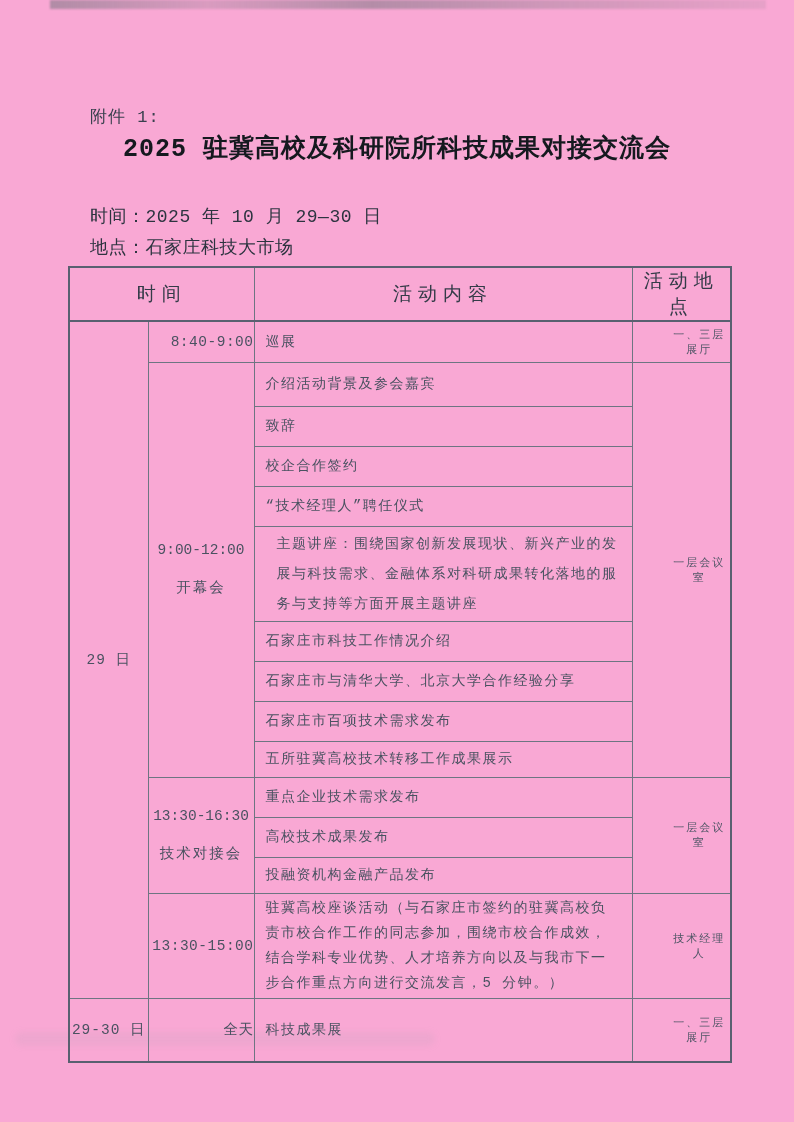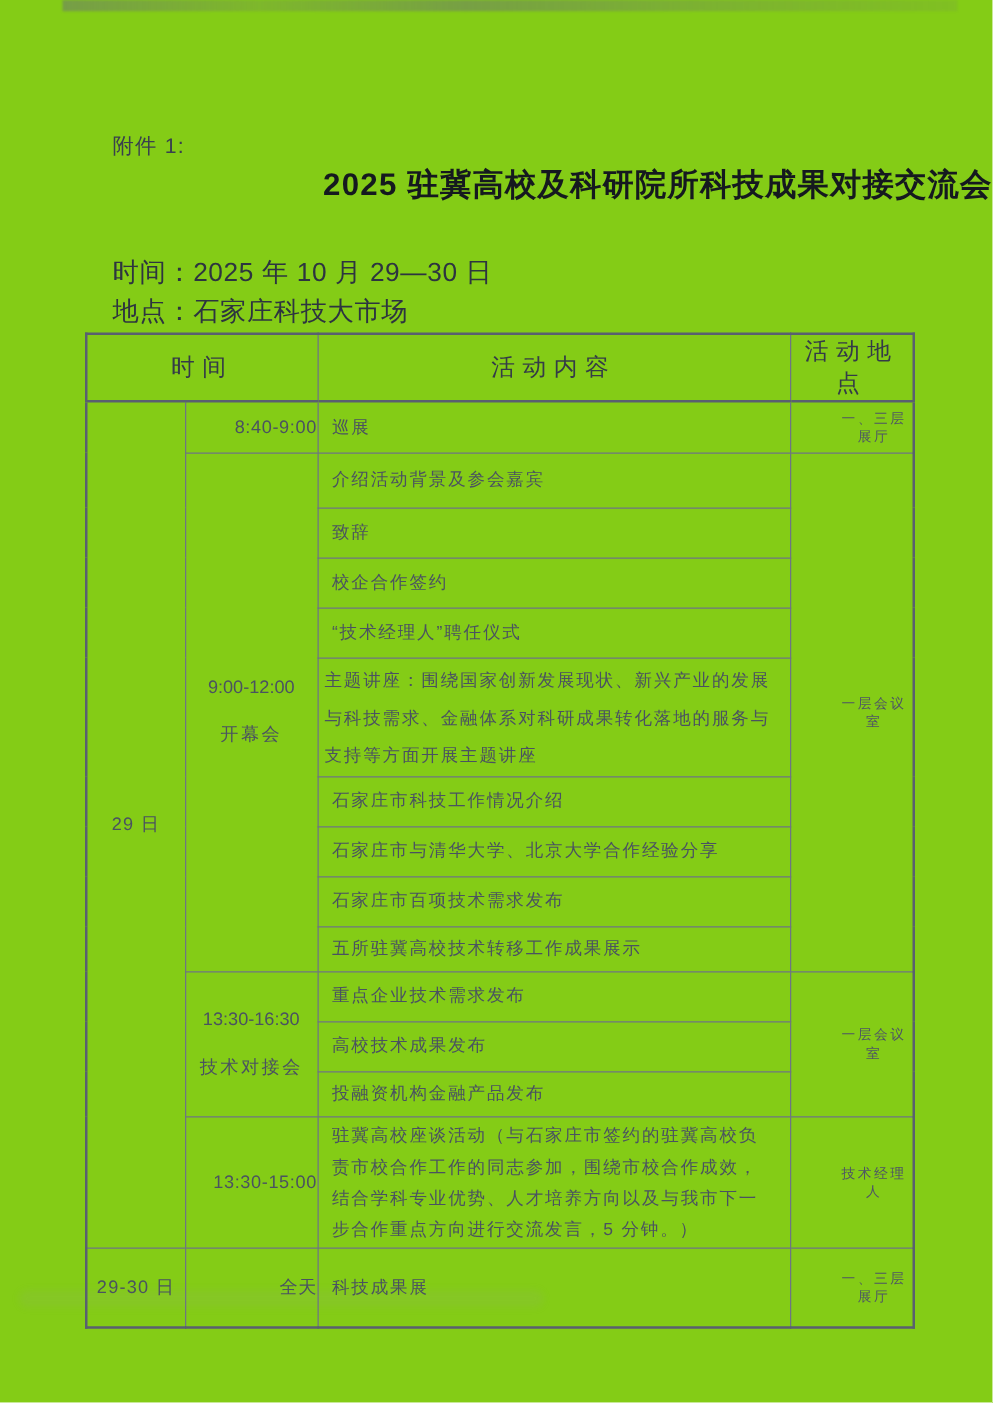--- a/index.html
+++ b/index.html
@@ -1,23 +1,23 @@
 <!DOCTYPE html>
 <html><head>
 <meta charset="utf-8">
 <style>
   * { margin:0; padding:0; box-sizing:border-box; }
   html,body { background:#ffffff; }
   .page {
     position:relative;
     width:794px; height:1122px;
     margin:0 auto;
-    background:#84cc16;
+    background:#f9a8d4;
     overflow:hidden;
-    font-family:Liberation Sans, sans-serif;
+    font-family:Liberation Mono, monospace;
     color:#3f4654;
   }
   
   .artifact-top {
     position:absolute; top:0; left:50px; width:716px; height:9px;
     background:linear-gradient(90deg,
       rgba(105,112,120,.50) 0%, rgba(105,112,120,.22) 22%,
       rgba(105,112,120,.48) 45%, rgba(105,112,120,.30) 68%,
       rgba(105,112,120,.12) 100%);
     filter:blur(1px);
@@ -26,29 +26,29 @@
     position:absolute; top:1032px; left:15px; width:420px; height:14px;
     background:rgba(150,156,164,.10);
     filter:blur(3px); border-radius:8px;
   }
   .attachment {
     position:absolute; top:105px; left:90px;
     font-size:17px; color:#39404e; letter-spacing:1px;
   }
   .title1 {
     position:absolute; top:131px; left:0; width:100%;
-    text-align:right; font-size:25px; font-weight:700;
+    text-align:center; font-size:25px; font-weight:700;
     color:#15191f; letter-spacing:1px;
   }
   .title2 {
     position:absolute; top:166px; left:0; width:100%;
     text-align:center; font-size:24px; font-weight:700;
     color:#15191f; letter-spacing:2px;
   }
-  .meta { position:absolute; left:90px; font-size:21px; color:#2d3440; letter-spacing:.5px; }
+  .meta { position:absolute; left:90px; font-size:18px; color:#2d3440; letter-spacing:.5px; }
   .meta-time { top:204px; }
   .meta-loc  { top:235px; }
 
   table.schedule {
     position:absolute; top:266px; left:68px;
     width:662px; border-collapse:collapse; table-layout:fixed;
     font-size:14px; color:#4a5261;
   }
   .schedule col.c-day { width:79px; }
   .schedule col.c-time { width:106px; }
@@ -63,21 +63,21 @@
   .schedule thead th { border-bottom:2px solid #596070; }
   .schedule th {
     font-size:19px; color:#343b48; letter-spacing:6px;
     text-align:center;
   }
   td.day-cell  { text-align:center; letter-spacing:1px; font-size:14.5px; }
   td.time-cell { text-align:right; font-size:14.5px; letter-spacing:.5px; }
   td.session-cell { text-align:center; font-size:14.5px; }
   .session-name { margin-top:20px; letter-spacing:2px; }
   td.content-cell { text-align:left; padding:4px 10px 4px 11px; letter-spacing:1.5px; }
-  td.content-cell.multiline { line-height:30px; padding:2px 12px 2px 5px; }
+  td.content-cell.multiline { line-height:30px; padding:2px 12px 2px 22px; }
   td.content-cell.multiline-tight { line-height:25px; padding:2px 12px 2px 11px; }
   td.loc-cell { text-align:center; letter-spacing:2px; font-size:11px; color:#4e5565;padding-left:36px; }
 
   tr.rh-33{height:33px} tr.rh-36{height:36px} tr.rh-40{height:40px}
   tr.rh-41{height:41px} tr.rh-44{height:44px} tr.rh-52{height:64px}
   tr.rh-90{height:90px} tr.rh-100{height:100px}
 </style>
 </head>
 <body>
 

